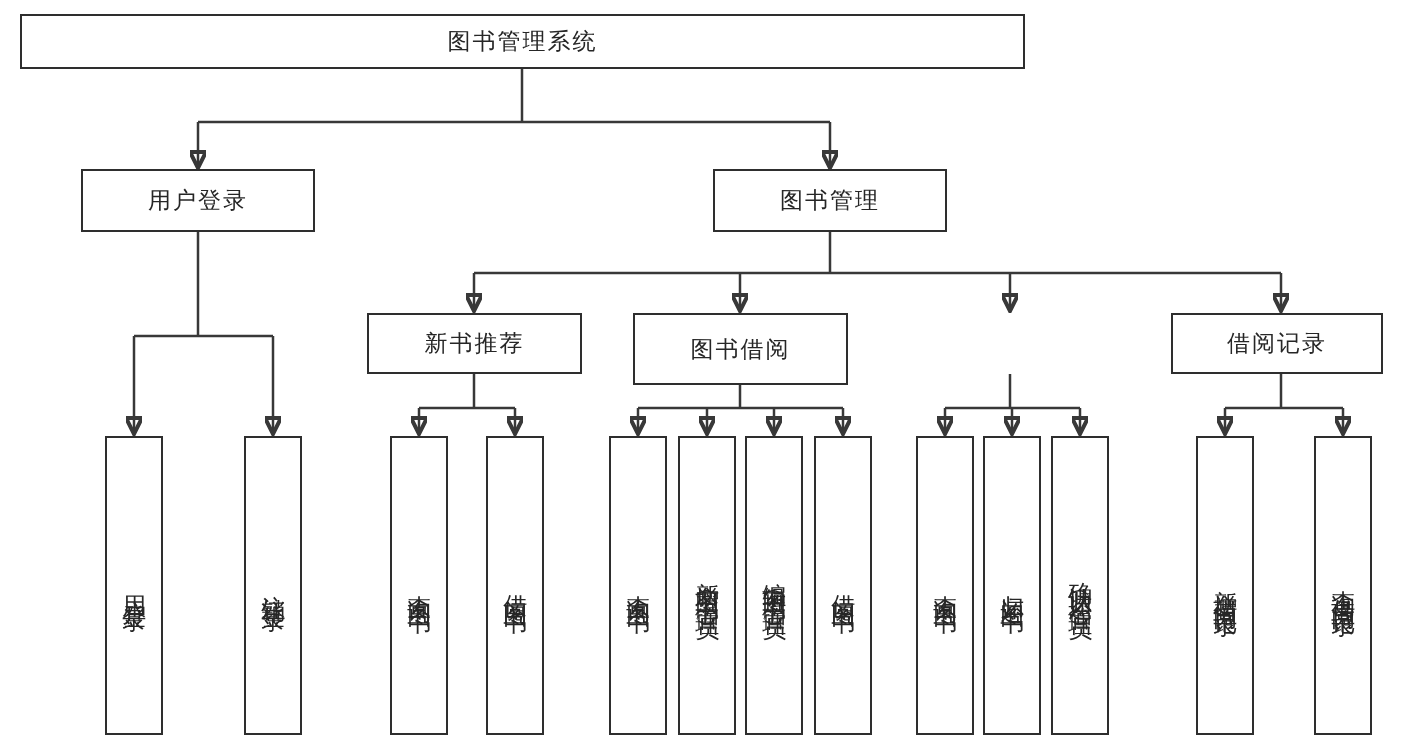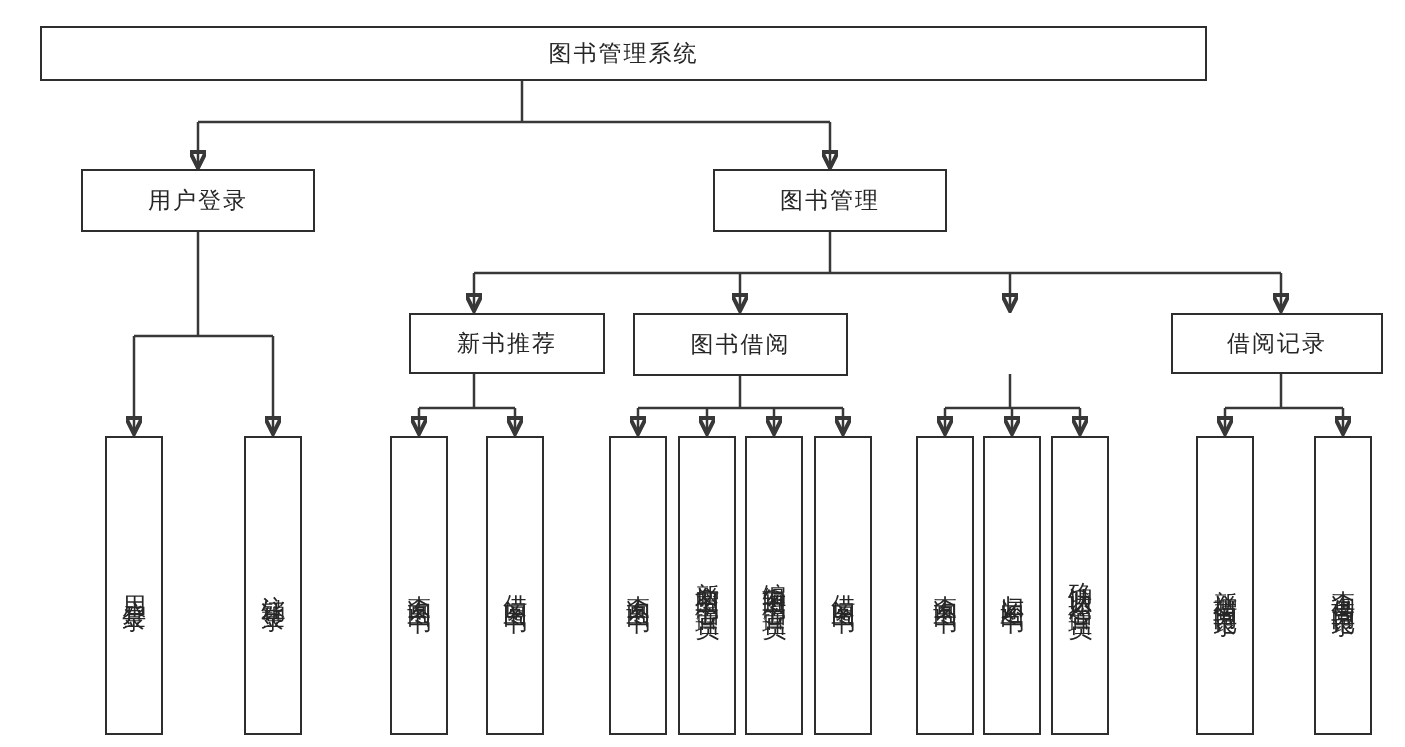--- a/index.html
+++ b/index.html
@@ -97,35 +97,35 @@
     <line x1="707" y1="408" x2="707" y2="434" marker-end="url(#arw)"></line>
     <line x1="774" y1="408" x2="774" y2="434" marker-end="url(#arw)"></line>
     <line x1="843" y1="408" x2="843" y2="434" marker-end="url(#arw)"></line>
     <line x1="945" y1="408" x2="945" y2="434" marker-end="url(#arw)"></line>
     <line x1="1012" y1="408" x2="1012" y2="434" marker-end="url(#arw)"></line>
     <line x1="1080" y1="408" x2="1080" y2="434" marker-end="url(#arw)"></line>
     <line x1="1225" y1="408" x2="1225" y2="434" marker-end="url(#arw)"></line>
     <line x1="1343" y1="408" x2="1343" y2="434" marker-end="url(#arw)"></line>
   </svg>
 
-  <div class="box h-box" style="left:20px; top:26px; width:1167px; height:55px;margin-left:20px;">
+  <div class="box h-box" style="left:20px; top:14px; width:1005px; height:55px;">
     <span>图书管理系统</span>
   </div>
 
   <div class="box h-box" style="left:81px; top:169px; width:234px; height:63px;">
     <span>用户登录</span>
   </div>
   <div class="box h-box" style="left:713px; top:169px; width:234px; height:63px;">
     <span>图书管理</span>
   </div>
 
-  <div class="box h-box" style="left:367px; top:313px; width:196px; height:61px;margin-left:42px;">
+  <div class="box h-box" style="left:367px; top:313px; width:215px; height:61px;">
     <span>新书推荐</span>
   </div>
-  <div class="box h-box" style="left:633px; top:313px; width:215px; height:63px;">
+  <div class="box h-box" style="left:633px; top:313px; width:215px; height:72px;">
     <span>图书借阅</span>
   </div>
   <div class="box h-box" style="left:1171px; top:313px; width:212px; height:61px;">
     <span>借阅记录</span>
   </div>
 
   <div class="box v-box" style="left:105px; top:436px; width:58px; height:299px;">
     <span class="vtext">用户登录</span>
   </div>
   <div class="box v-box" style="left:244px; top:436px; width:58px; height:299px;">

